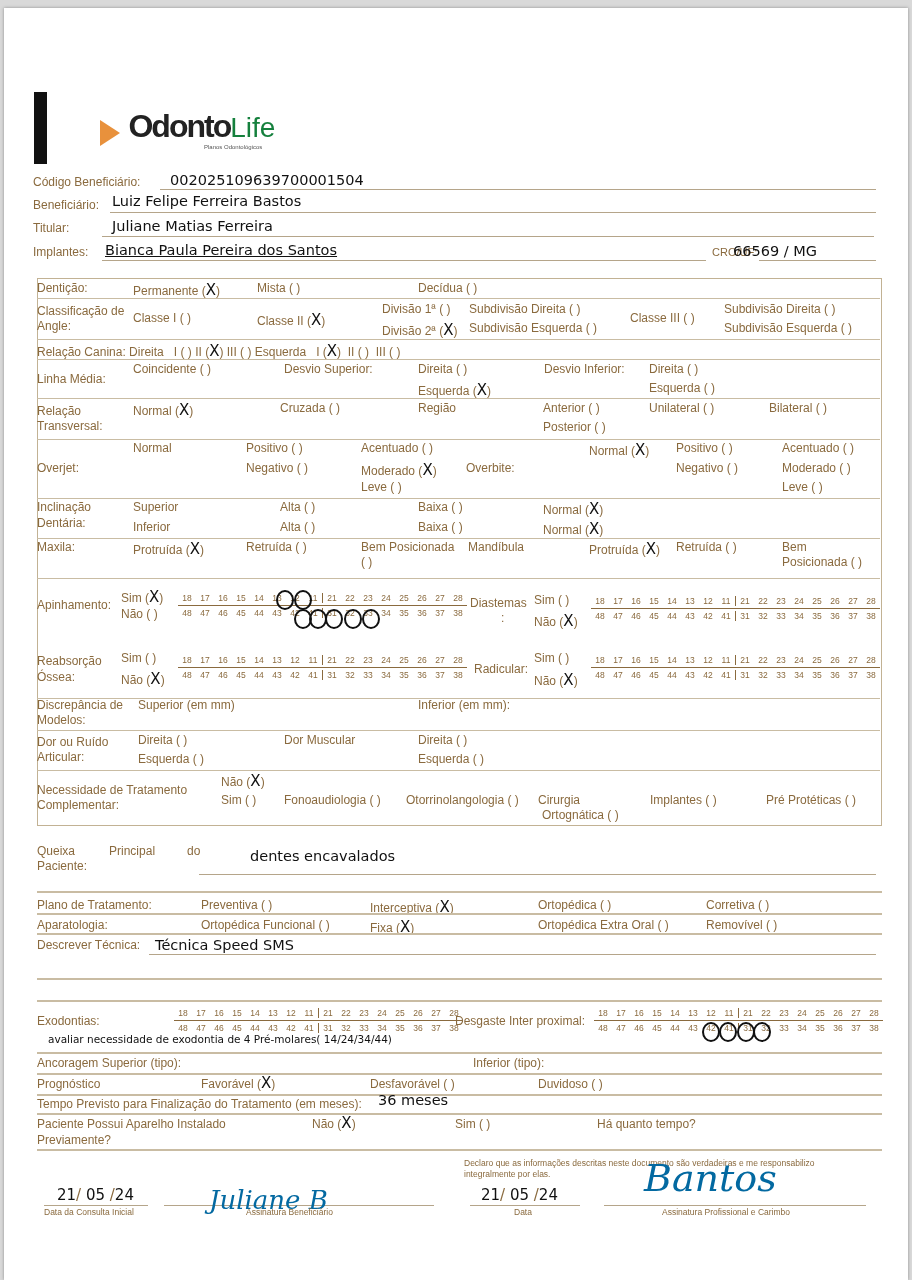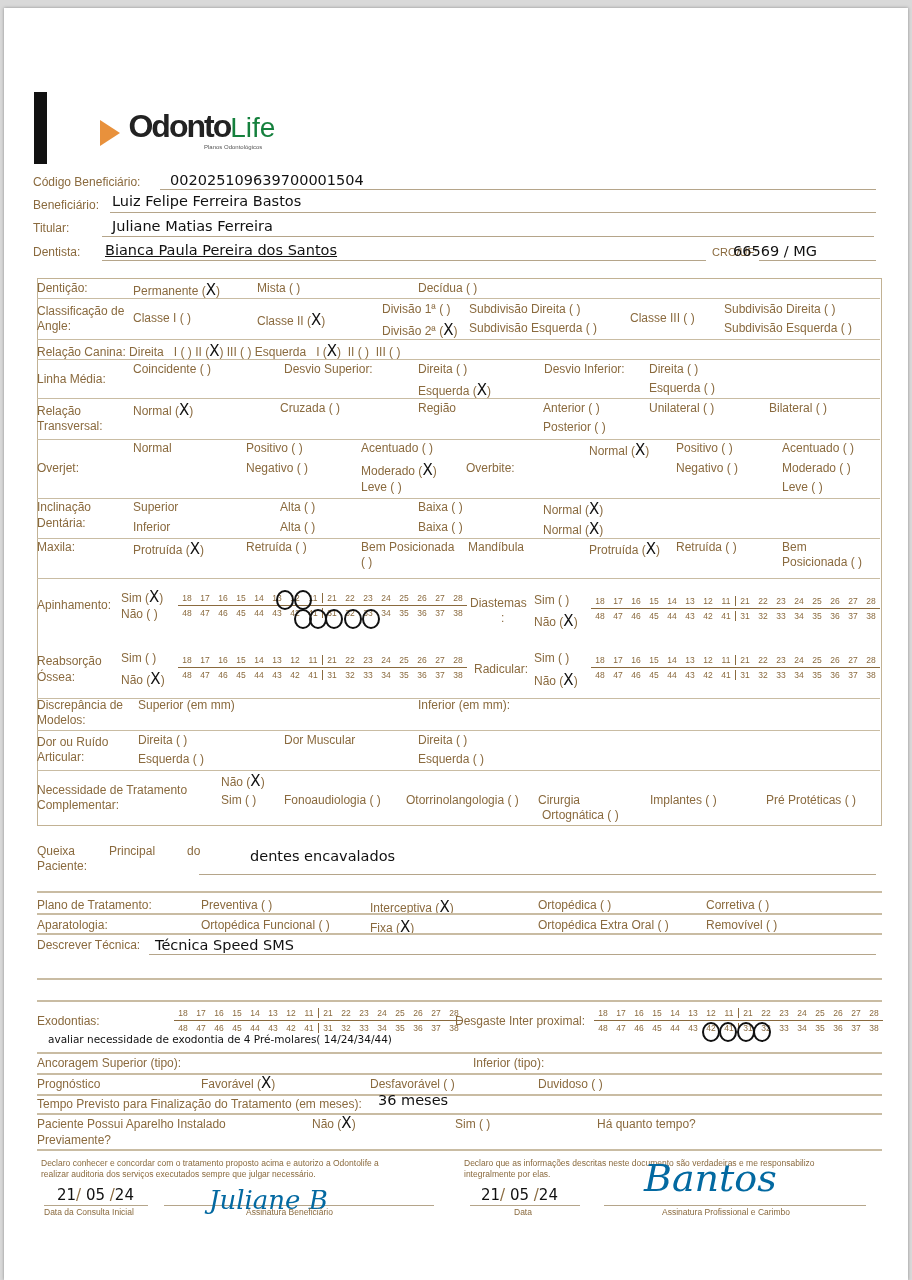--- a/index.html
+++ b/index.html
@@ -36,21 +36,21 @@
 
   <div class="abs lbl" style="left:29px;top:167px;">Código Beneficiário:</div>
   <div class="abs hand" style="left:166px;top:164px;">002025109639700001504</div>
   <div class="uline" style="left:156px;top:181px;width:716px;"></div>
   <div class="abs lbl" style="left:29px;top:190px;">Beneficiário:</div>
   <div class="abs hand" style="left:108px;top:185px;">Luiz Felipe Ferreira Bastos</div>
   <div class="uline" style="left:106px;top:204px;width:766px;"></div>
   <div class="abs lbl" style="left:29px;top:213px;">Titular:</div>
   <div class="abs hand" style="left:108px;top:210px;">Juliane Matias Ferreira</div>
   <div class="uline" style="left:98px;top:228px;width:772px;"></div>
-  <div class="abs lbl" style="left:29px;top:237px;">Dentista:</div>
+  <div class="abs lbl" style="left:29px;top:237px;">Implantes:</div>
   <div class="abs hand" style="left:101px;top:234px;text-decoration:underline;">Bianca Paula Pereira dos Santos</div>
   <div class="uline" style="left:98px;top:252px;width:604px;"></div>
   <div class="abs lbl" style="left:708px;top:238px;font-size:11px;">CRO/UF:</div>
   <div class="abs hand" style="left:729px;top:235px;">66569 / MG</div>
   <div class="uline" style="left:755px;top:252px;width:117px;"></div>
 
   <div class="box" style="top:270px;height:546px;"></div>
   <div class="hline1" style="left:33px;width:843px;top:290px;"></div>
   <div class="hline1" style="left:33px;width:843px;top:331px;"></div>
   <div class="hline1" style="left:33px;width:843px;top:351px;"></div>
@@ -264,24 +264,20 @@
   <div class="abs lbl" style="left:33px;top:1089px;">Tempo Previsto para Finalização do Tratamento (em meses):</div>
   <div class="abs hand" style="left:374px;top:1084px;">36 meses</div>
   <div class="hline" style="top:1105px;"></div>
   <div class="abs lbl" style="left:33px;top:1109px;">Paciente Possui Aparelho Instalado</div>
   <div class="abs lbl" style="left:33px;top:1125px;">Previamente?</div>
   <div class="abs lbl" style="left:308px;top:1106px;"><span>Não (</span><span class="mark">X</span><span>)</span></div>
   <div class="abs lbl" style="left:451px;top:1109px;">Sim (   )</div>
   <div class="abs lbl" style="left:593px;top:1109px;">Há quanto tempo?</div>
   <div class="hline" style="top:1141px;"></div>
 
-  <div class="abs" style="left:37px;top:1150px;font-size:8.5px;color:#8a6a3e;line-height:11px;">
-    <div>Declaro conhecer e concordar com o tratamento proposto acima e autorizo a Odontolife a</div>
-      <div>realizar auditoria dos serviços executados sempre que julgar necessário.</div>
-  </div>
   <div class="abs" style="left:460px;top:1150px;font-size:8.5px;color:#8a6a3e;line-height:11px;">
     <div>Declaro que as informações descritas neste documento são verdadeiras e me responsabilizo</div>
       <div>integralmente por elas.</div>
   </div>
 
   <div class="abs hand" style="left:53px;top:1178px;font-size:15px;">
     <span>21</span><span style="color:#8a6a3e;">/ </span><span>05</span><span style="color:#8a6a3e;"> /</span><span>24</span>
   </div>
   <div class="uline" style="left:40px;top:1197px;width:104px;"></div>
   <div class="abs small" style="left:40px;top:1199px;">Data da Consulta Inicial</div>

